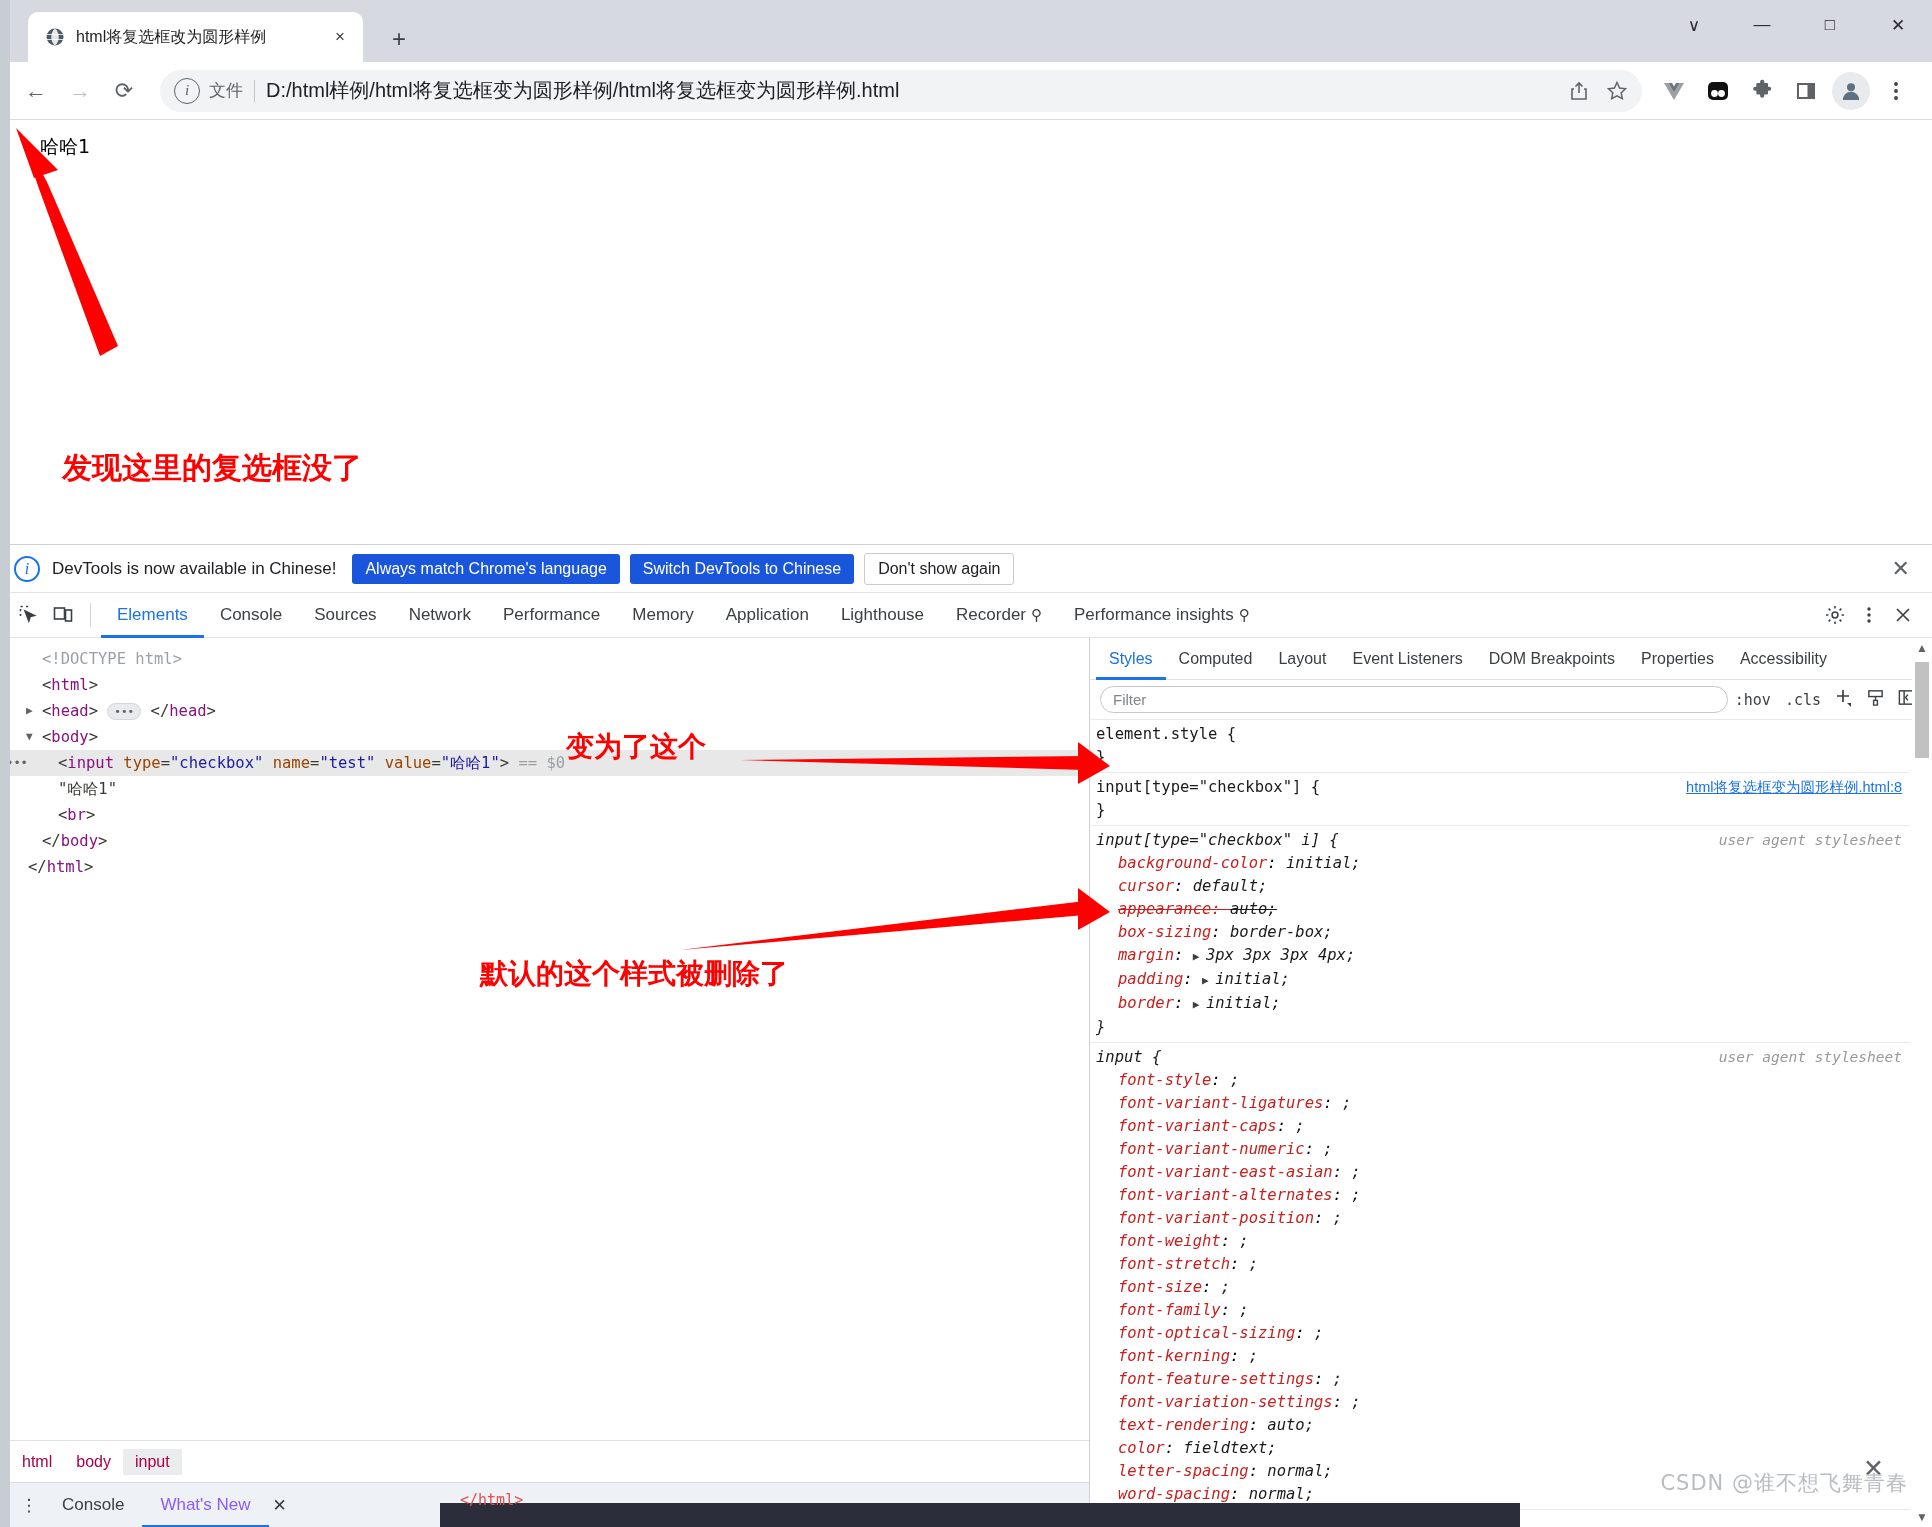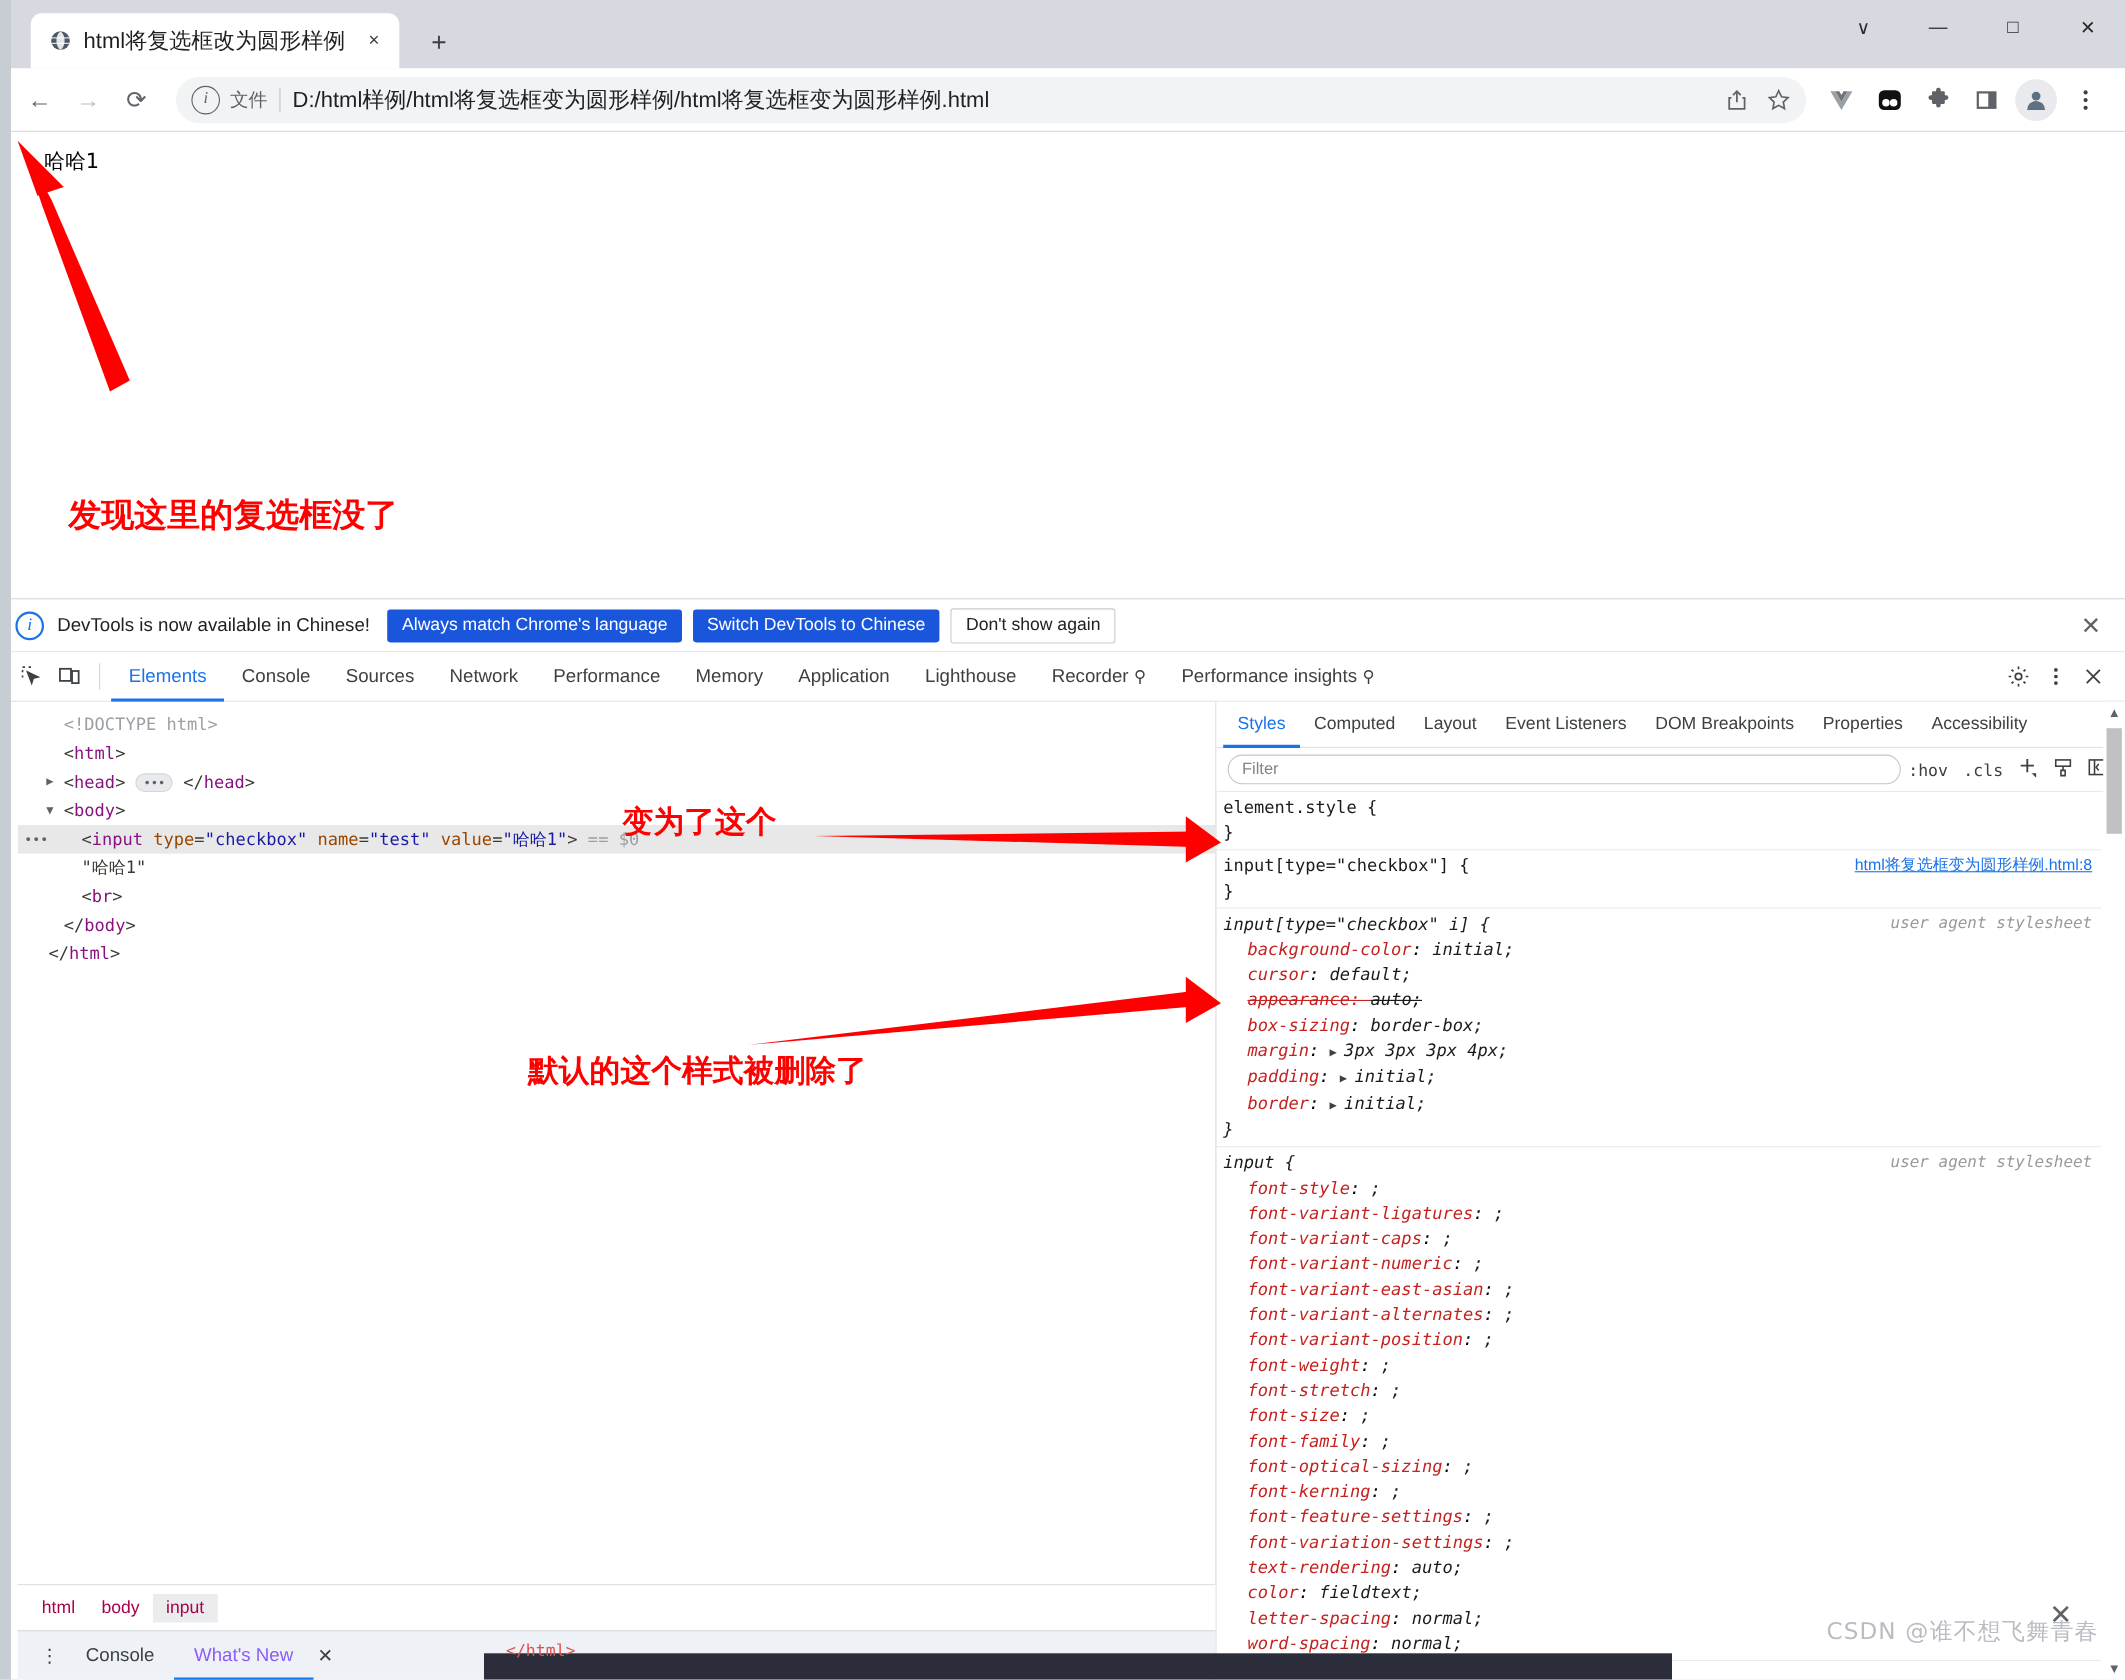--- a/index.html
+++ b/index.html
@@ -25,21 +25,21 @@
     background:#ffffff; border-radius:10px 10px 0 0;
     display:flex; align-items:center; padding:0 10px;
   }
   .tab-favicon {
     width:22px; height:22px; border-radius:50%;
     background:#ffffff; margin-right:10px; margin-left:6px;
     display:flex; align-items:center; justify-content:center;
     flex:0 0 auto;
   }
   .tab-title {
-    font-size:20px; color:#1f1f1f; white-space:nowrap;
+    font-size:16px; color:#1f1f1f; white-space:nowrap;
     overflow:hidden; text-overflow:ellipsis; flex:1 1 auto;
   }
   .tab-close {
     width:26px; height:26px; flex:0 0 auto;
     display:flex; align-items:center; justify-content:center;
     font-size:17px; color:#3c4043;
   }
   .newtab {
     position:absolute; left:382px; top:22px; width:34px; height:34px;
     display:flex; align-items:center; justify-content:center;
@@ -151,21 +151,21 @@
   }
   .dt-divider { width:1px; height:24px; background:#d0d3d7; margin:0 10px; flex:0 0 auto; }
   .dt-tab {
     font-size:17px; color:#3c4043; padding:0 16px; height:45px;
     display:flex; align-items:center; white-space:nowrap;
   }
   .dt-tab.active { color:#1a73e8; box-shadow: inset 0 -3px 0 #1a73e8; }
   .dt-tab .flask { margin-left:5px; font-size:15px; }
   .dt-right { margin-left:auto; display:flex; align-items:center; }
 
-  .dt-body { flex:1 1 auto; display:flex; min-height:0;margin-left:16px; }
+  .dt-body { flex:1 1 auto; display:flex; min-height:0; }
 
   
   .dom-pane {
     width:1090px; flex:0 0 auto; background:#ffffff;
     position:relative; display:flex; flex-direction:column;
     border-right:1px solid #cdd0d4;
   }
   .dom-tree {
     flex:1 1 auto; overflow:hidden; padding:8px 0 0 0;
     font-family:"DejaVu Sans Mono", monospace; font-size:15.5px; line-height:26px;

